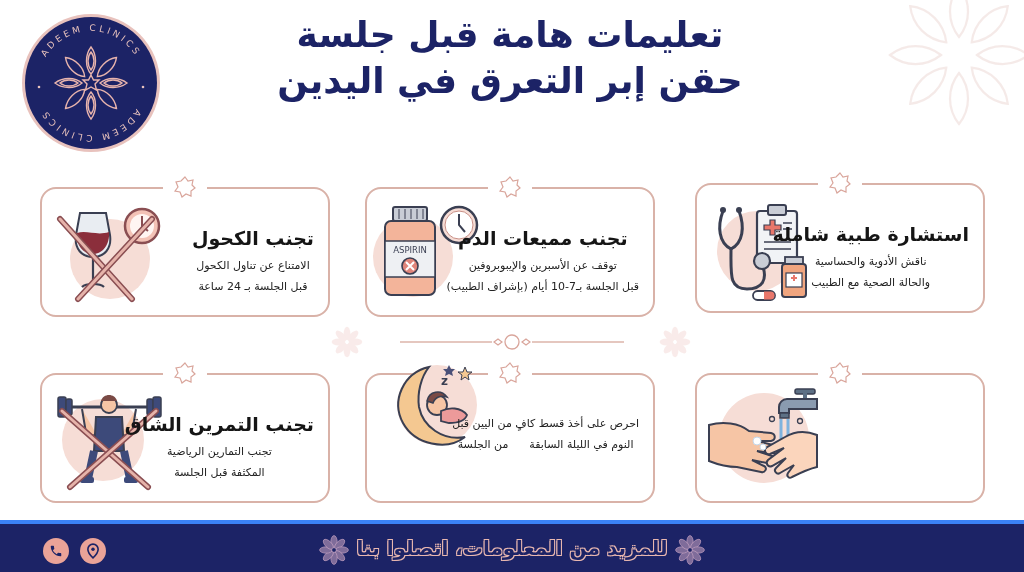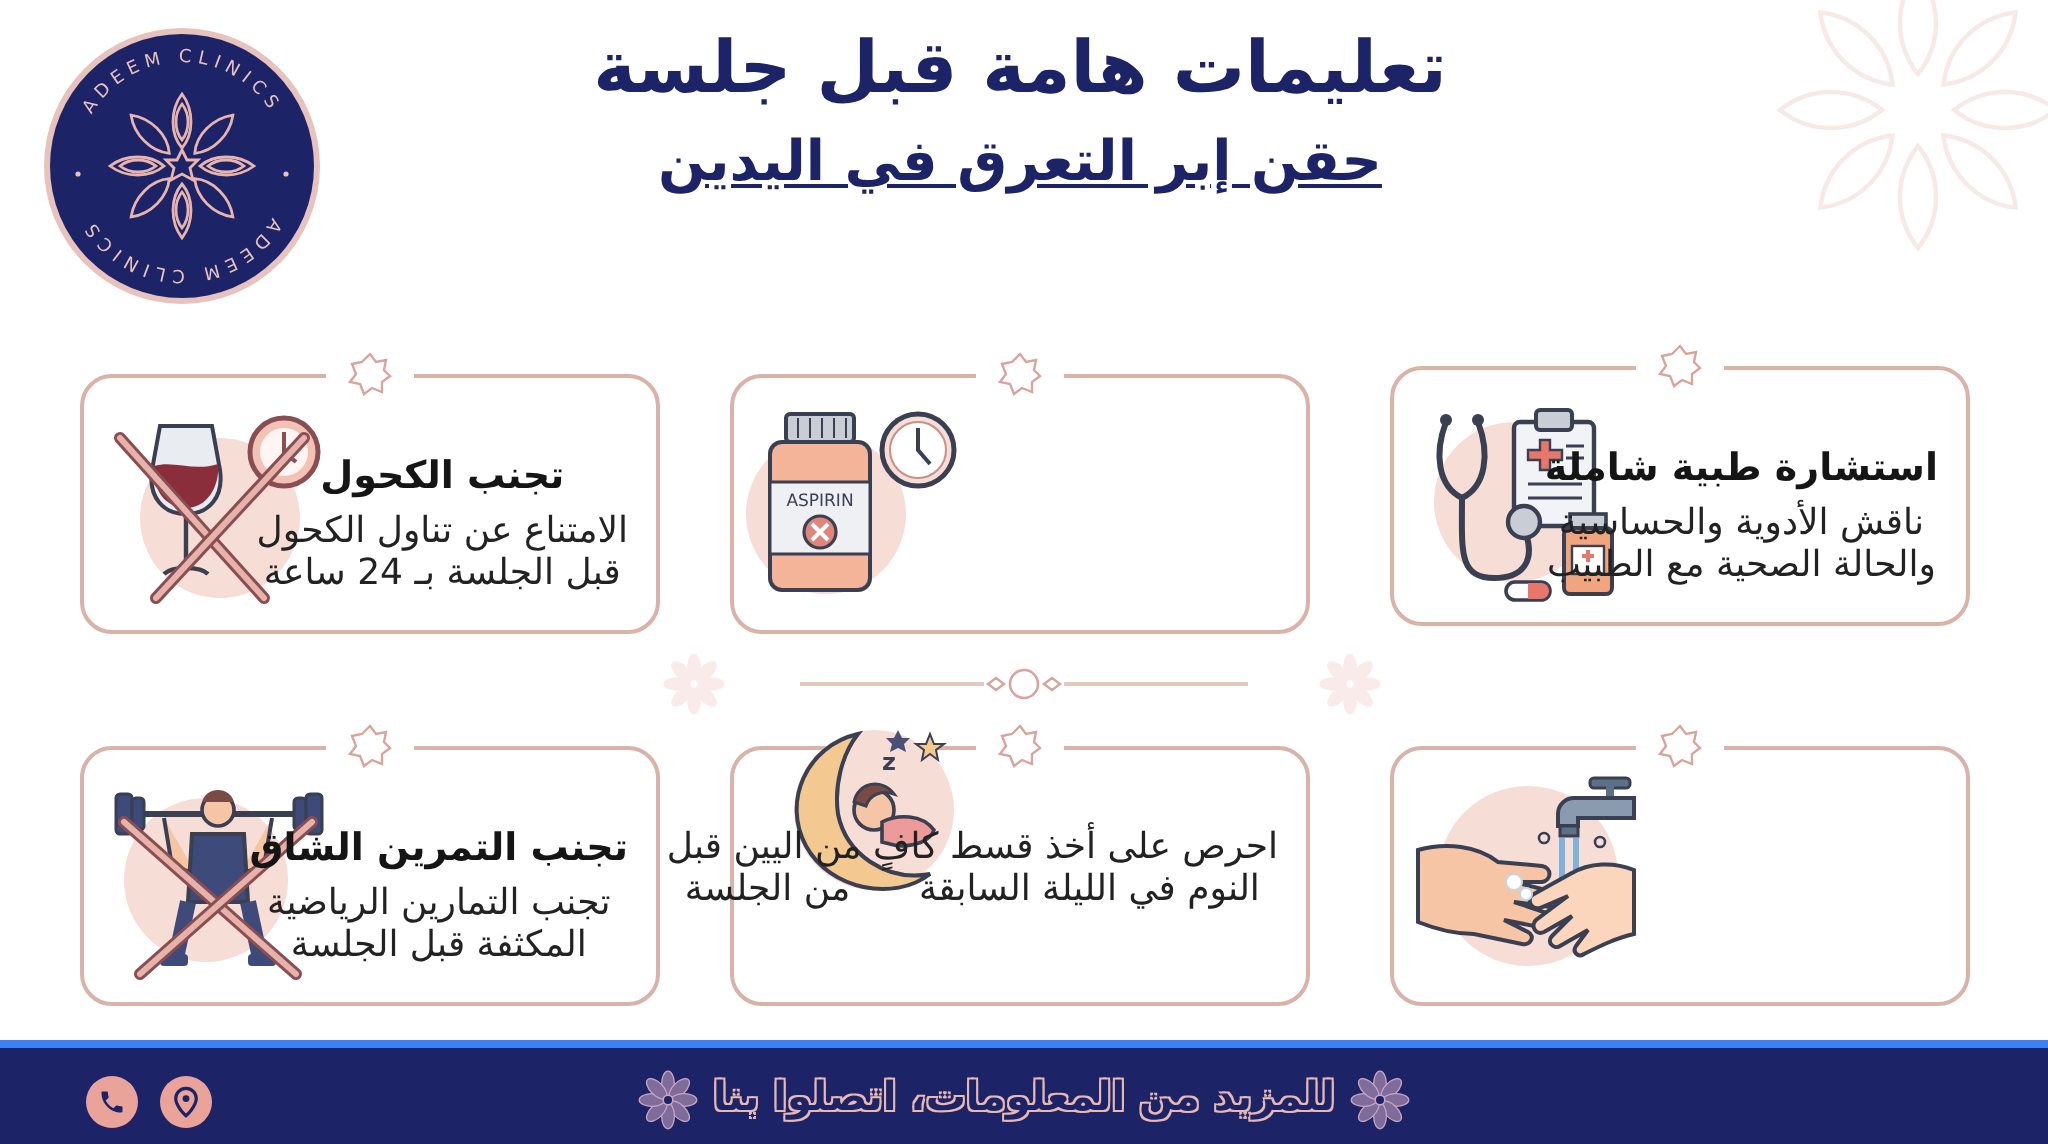--- a/index.html
+++ b/index.html
@@ -8,29 +8,29 @@
 
   .bg-flower { position: absolute; right: -10px; top: -20px; width: 150px; height: 150px; opacity: 0.18; }
 
   .logo { position: absolute; left: 25px; top: 17px; width: 132px; height: 132px; border-radius: 50%;
           background: #1c2366; box-shadow: 0 0 0 3px #e8c2bd; }
   .logo svg { width: 100%; height: 100%; display: block; }
 
   .title { position: absolute; left: 220px; top: 12px; width: 580px; text-align: center; direction: rtl;
            font-family: "DejaVu Sans", sans-serif; font-weight: bold; color: #1c2366; }
   .title .l1 { font-size: 36px; line-height: 46px; }
-  .title .l2 { font-size: 28px; line-height: 46px; text-decoration: underline; }
+  .title .l2 { font-size: 36px; line-height: 46px; }
 
   .card { position: absolute; width: 290px; height: 130px; border: 2.5px solid #d9b2a8; border-radius: 16px;
           background: #fff; }
   .card .gap { position: absolute; top: -6px; left: 50%; width: 44px; height: 10px; margin-left: -22px; background: #fff; }
   .card .star { position: absolute; top: -14px; left: 50%; margin-left: -12px; width: 24px; height: 24px; }
   .card .text { position: absolute; right: 14px; top: 36px; direction: rtl; text-align: center; }
   .card .heading { font-size: 19px; font-weight: bold; color: #151515; line-height: 26px; margin-bottom: 4px; }
-  .card .desc { font-size: 18px; color: #222; line-height: 21px; white-space: pre-line; }
+  .card .desc { font-size: 11px; color: #222; line-height: 21px; white-space: pre-line; }
   .card .illus { position: absolute; left: 10px; top: 12px; width: 115px; height: 105px; }
   .card .blob { position: absolute; left: 14px; top: 28px; width: 80px; height: 80px; border-radius: 50%; background: #f6ddd6; }
 
   .divider { position: absolute; top: 341px; height: 2px; background: #e5c7bf; }
   .mid-ornament { position: absolute; width: 40px; height: 22px; top: 331px; }
   .faded-flower { position: absolute; width: 34px; height: 34px; top: 325px; opacity: 0.25; }
 
   .footer { position: absolute; left: 0; top: 520px; width: 1024px; height: 52px; background: #1c2366;
             border-top: 4px solid #3b82f6; }
   .footer .msg { position: absolute; left: 0; width: 100%; top: 12px; text-align: center; direction: rtl;
@@ -143,20 +143,25 @@
     <line x1="46" y1="8" x2="46" y2="18" stroke="#3a3f52" stroke-width="1"></line>
     <path d="M14,20 h38 a6,6 0 0 1 6,6 v62 a6,6 0 0 1 -6,6 h-38 a6,6 0 0 1 -6,-6 v-62 a6,6 0 0 1 6,-6Z" fill="#f3b49a" stroke="#3a3f52" stroke-width="2"></path>
     <rect x="8" y="40" width="50" height="36" fill="#eef0f3" stroke="#3a3f52" stroke-width="1.5"></rect>
     <text x="33" y="52" text-anchor="middle" font-family="DejaVu Sans, sans-serif" font-size="8.5" fill="#3a3f52">ASPIRIN</text>
     <circle cx="33" cy="65" r="8" fill="#e0857a" stroke="#3a3f52" stroke-width="1.6"></circle>
     <path d="M29,61 l8,8 M37,61 l-8,8" stroke="#fff" stroke-width="2"></path>
     <circle cx="82" cy="24" r="18" fill="#f6ddd6" stroke="#3a3f52" stroke-width="2.5"></circle>
     <circle cx="82" cy="24" r="14" fill="#fff" stroke="#c98f86" stroke-width="1"></circle>
     <path d="M82,13 v11 l6,7" fill="none" stroke="#3a3f52" stroke-width="2"></path>
   </svg>
+  <div class="text">
+    <div class="heading">تجنب مميعات الدم</div>
+    <div class="desc">توقف عن الأسبرين والإيبوبروفين
+قبل الجلسة بـ7-10 أيام (بإشراف الطبيب)</div>
+  </div>
 </div>
 
 <div class="card" style="left:40px; top:187px;">
   <div class="gap"></div>
   <svg class="star" viewBox="-12 -12 24 24">
       <polygon fill="#fff" stroke="#d9a59b" stroke-width="1.2" points="0,-10 3,-6 8,-7 7,-2 10,1 6,4 6,9 1,7 -3,10 -5,5 -10,4 -7,0 -9,-5 -4,-6"></polygon>
     </svg>
   <div class="blob" style="left:28px; top:30px;"></div>
   <svg class="illus" viewBox="0 0 115 105">
     <path d="M28,12 h26 l4,22 c2,14 -6,22 -17,22 c-11,0 -19,-8 -17,-22Z" fill="#e9edf2" stroke="#3a3f52" stroke-width="2"></path>

